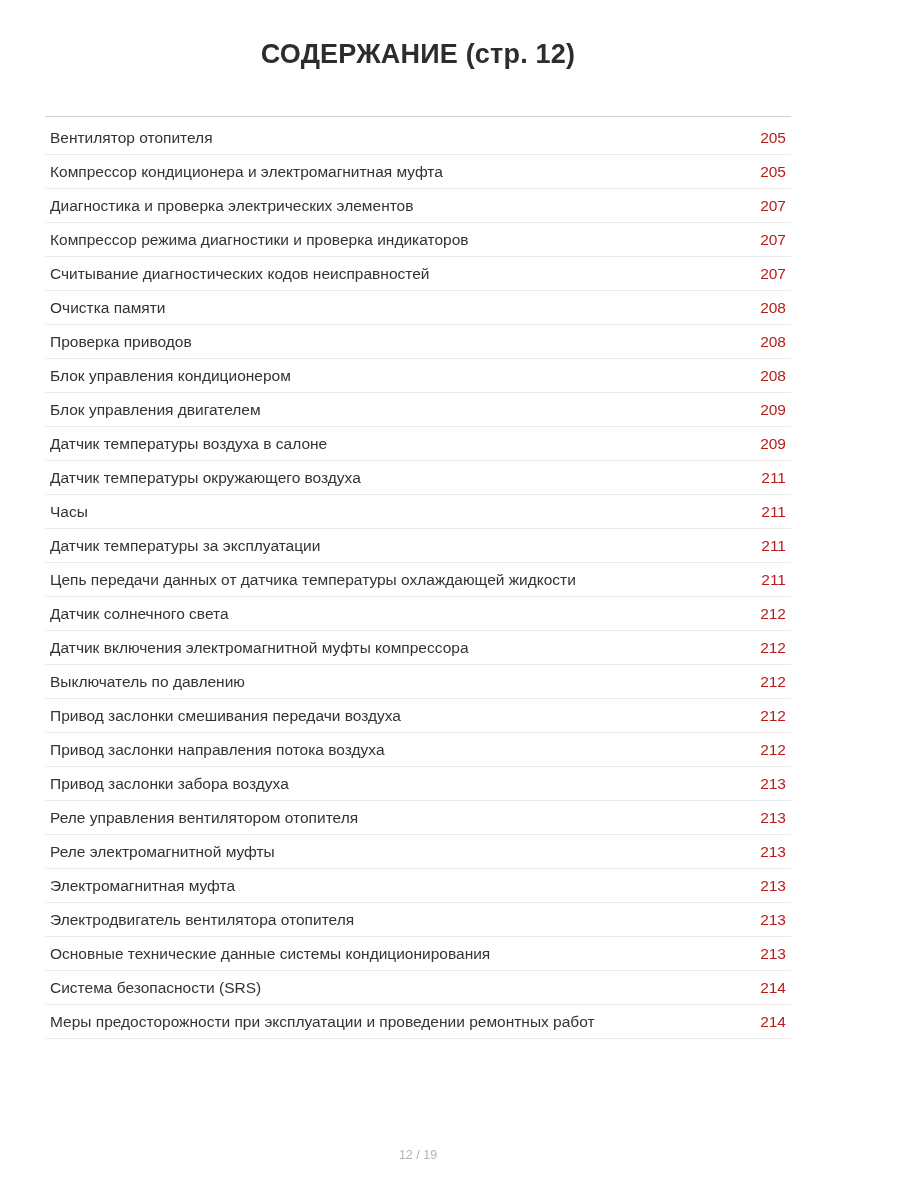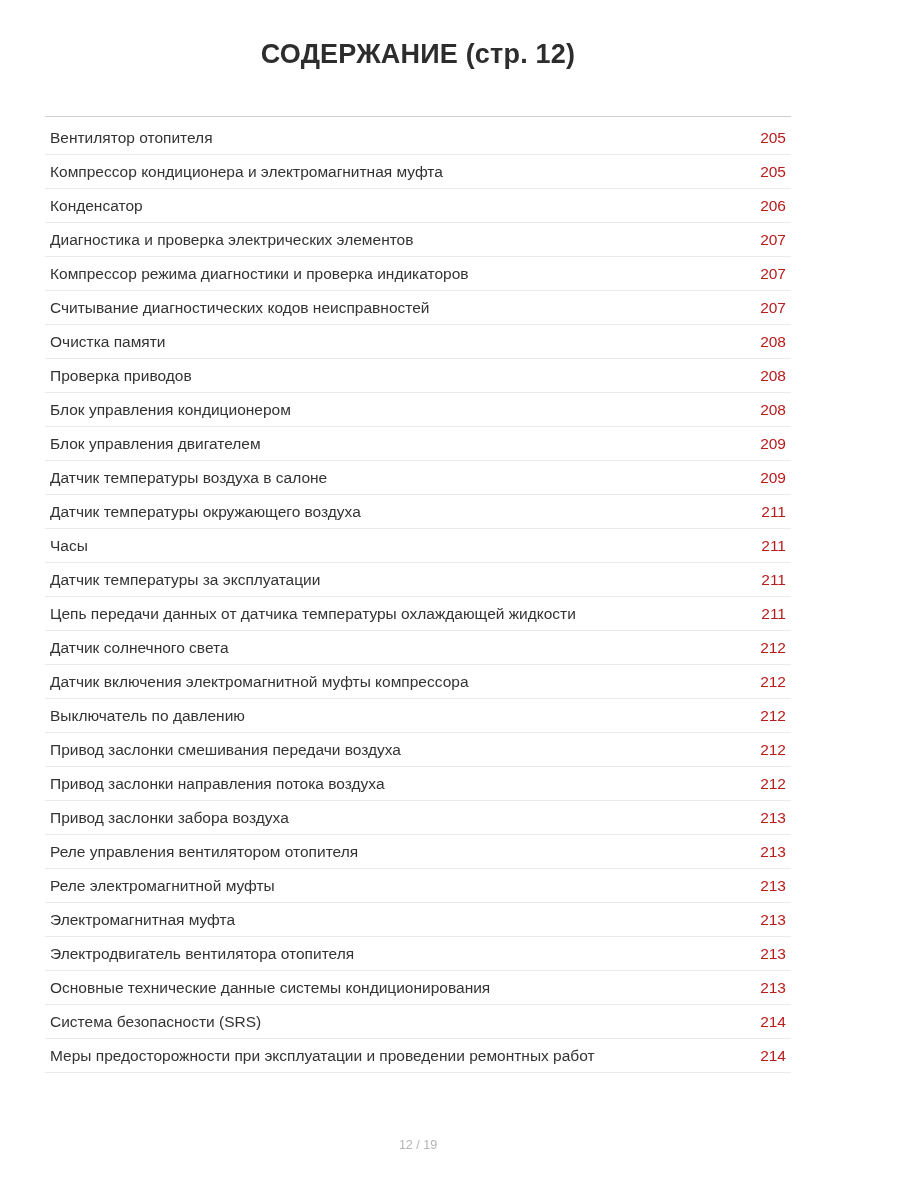--- a/index.html
+++ b/index.html
@@ -78,21 +78,21 @@
     line-height: 34px;
     flex: 0 0 auto;
     text-align: right;
     min-width: 34px;
   }
   .footer {
     margin-top: auto;
     text-align: center;
     font-size: 12.5px;
     color: #b4b4b4;
-    padding-bottom: 48px;
+    padding-bottom: 38px;
   }
 </style>
 </head>
 <body>
 
 <div class="page">
 
   <h1 class="page-title">СОДЕРЖАНИЕ (стр. 12)</h1>
 
   <div class="title-rule"></div>
@@ -100,24 +100,20 @@
   <ul class="toc-list" id="toc-list">
       <li class="toc-row">
         <span class="toc-label">Вентилятор отопителя</span>
         <span class="toc-page">205</span>
       </li>
       <li class="toc-row">
         <span class="toc-label">Компрессор кондиционера и электромагнитная муфта</span>
         <span class="toc-page">205</span>
       </li>
       <li class="toc-row">
-        <span class="toc-label">Конденсатор</span>
-        <span class="toc-page">206</span>
-      </li>
-      <li class="toc-row">
         <span class="toc-label">Диагностика и проверка электрических элементов</span>
         <span class="toc-page">207</span>
       </li>
       <li class="toc-row">
         <span class="toc-label">Компрессор режима диагностики и проверка индикаторов</span>
         <span class="toc-page">207</span>
       </li>
       <li class="toc-row">
         <span class="toc-label">Считывание диагностических кодов неисправностей</span>
         <span class="toc-page">207</span>

